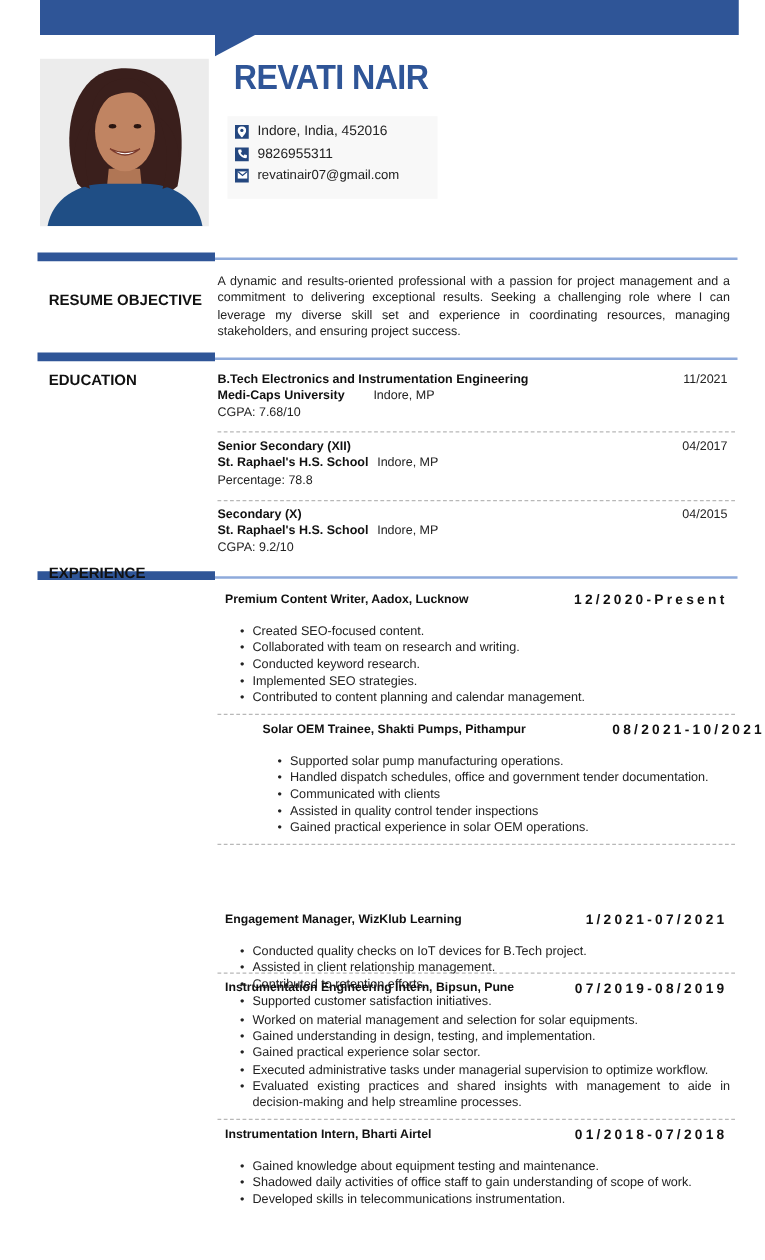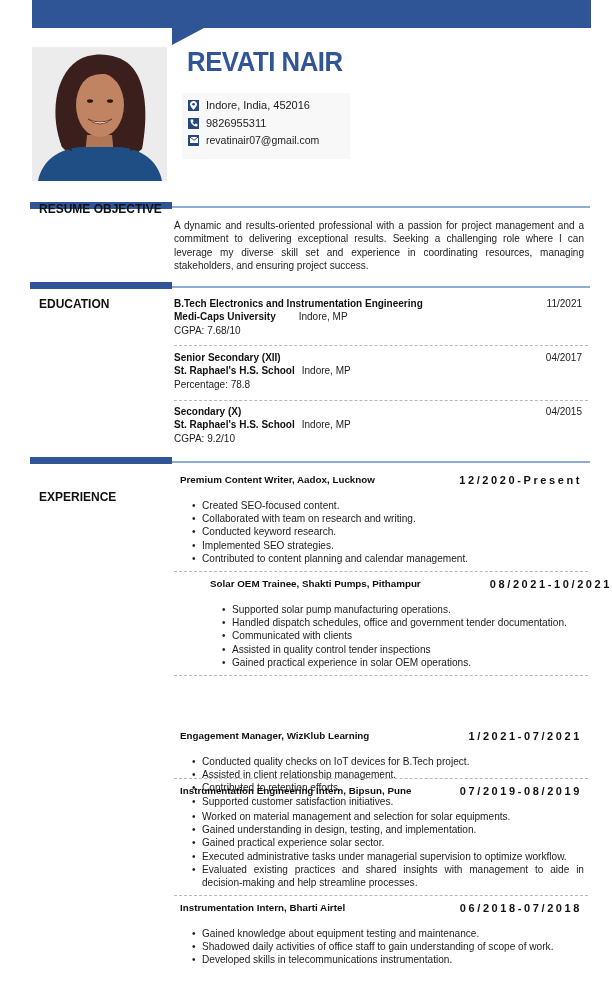--- a/index.html
+++ b/index.html
@@ -106,21 +106,21 @@
         <path d="M0 0 L4 3.3 L8 0" fill="none" stroke="#24477f" stroke-width="1"></path>
       </svg>
   </span>
   <span>revatinair07@gmail.com</span>
 </div>
 
 <div class="divider" style="top:202px;">
   <div class="thick"></div>
   <div class="thin"></div>
 </div>
-<div class="section-title" style="top:202px;">RESUME OBJECTIVE</div>
+<div class="section-title" style="top:233px;">RESUME OBJECTIVE</div>
 <div class="objective">A dynamic and results-oriented professional with a passion for project management and a commitment to delivering exceptional results. Seeking a challenging role where I can leverage my diverse skill set and experience in coordinating resources, managing stakeholders, and ensuring project success.</div>
 
 <div class="divider" style="top:282px;">
   <div class="thick"></div>
   <div class="thin"></div>
 </div>
 <div class="section-title" style="top:297px;">EDUCATION</div>
 
 <div class="edu" style="top:297px;">
   <div class="deg">B.Tech Electronics and Instrumentation Engineering</div>
@@ -142,21 +142,21 @@
   <div class="deg">Secondary (X)</div>
   <div class="date">04/2015</div>
   <div><span class="inst">St. Raphael's H.S. School</span><span style="display:inline-block;width:7px;"></span><span class="loc">Indore, MP</span></div>
   <div>CGPA: 9.2/10</div>
 </div>
 
 <div class="divider" style="top:457px;">
   <div class="thick"></div>
   <div class="thin"></div>
 </div>
-<div class="section-title" style="top:490px;">EXPERIENCE</div>
+<div class="section-title" style="top:451px;">EXPERIENCE</div>
 
 <div class="job" style="top:474px;">
   <div class="head">
     <span class="title">Premium Content Writer, Aadox, Lucknow</span>
     <span class="dates">12/2020-Present</span>
   </div>
   <ul>
     <li>Created SEO-focused content.</li>
     <li>Collaborated with team on research and writing.</li>
     <li>Conducted keyword research.</li>
@@ -206,20 +206,20 @@
     <li>Gained practical experience solar sector.</li>
     <li>Executed administrative tasks under managerial supervision to optimize workflow.</li>
     <li>Evaluated existing practices and shared insights with management to aide in decision-making and help streamline processes.</li>
   </ul>
 </div>
 <div class="dash" style="top:895px;"></div>
 
 <div class="job" style="top:902px;">
   <div class="head">
     <span class="title">Instrumentation Intern, Bharti Airtel</span>
-    <span class="dates">06/2018-07/2018</span>
+    <span class="dates">01/2018-07/2018</span>
   </div>
   <ul>
     <li>Gained knowledge about equipment testing and maintenance.</li>
     <li>Shadowed daily activities of office staff to gain understanding of scope of work.</li>
     <li>Developed skills in telecommunications instrumentation.</li>
   </ul>
 </div>
 
 </body></html>

